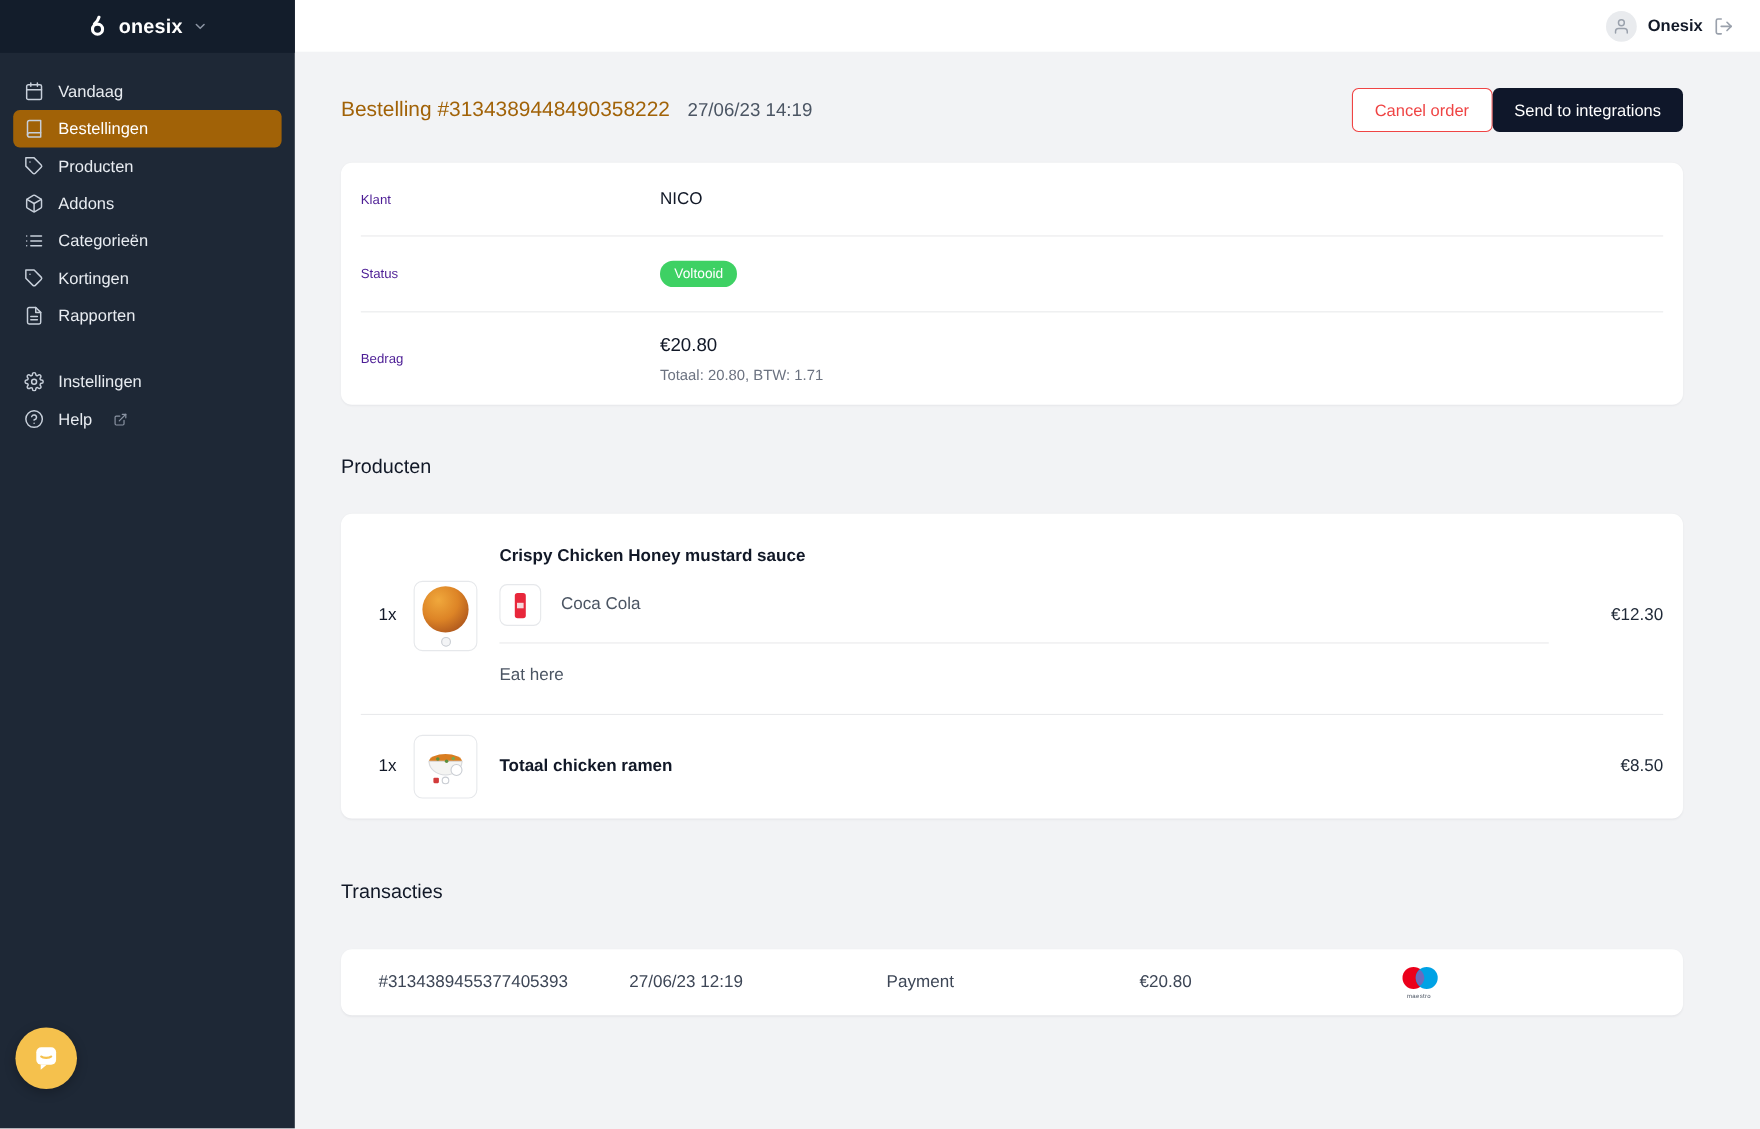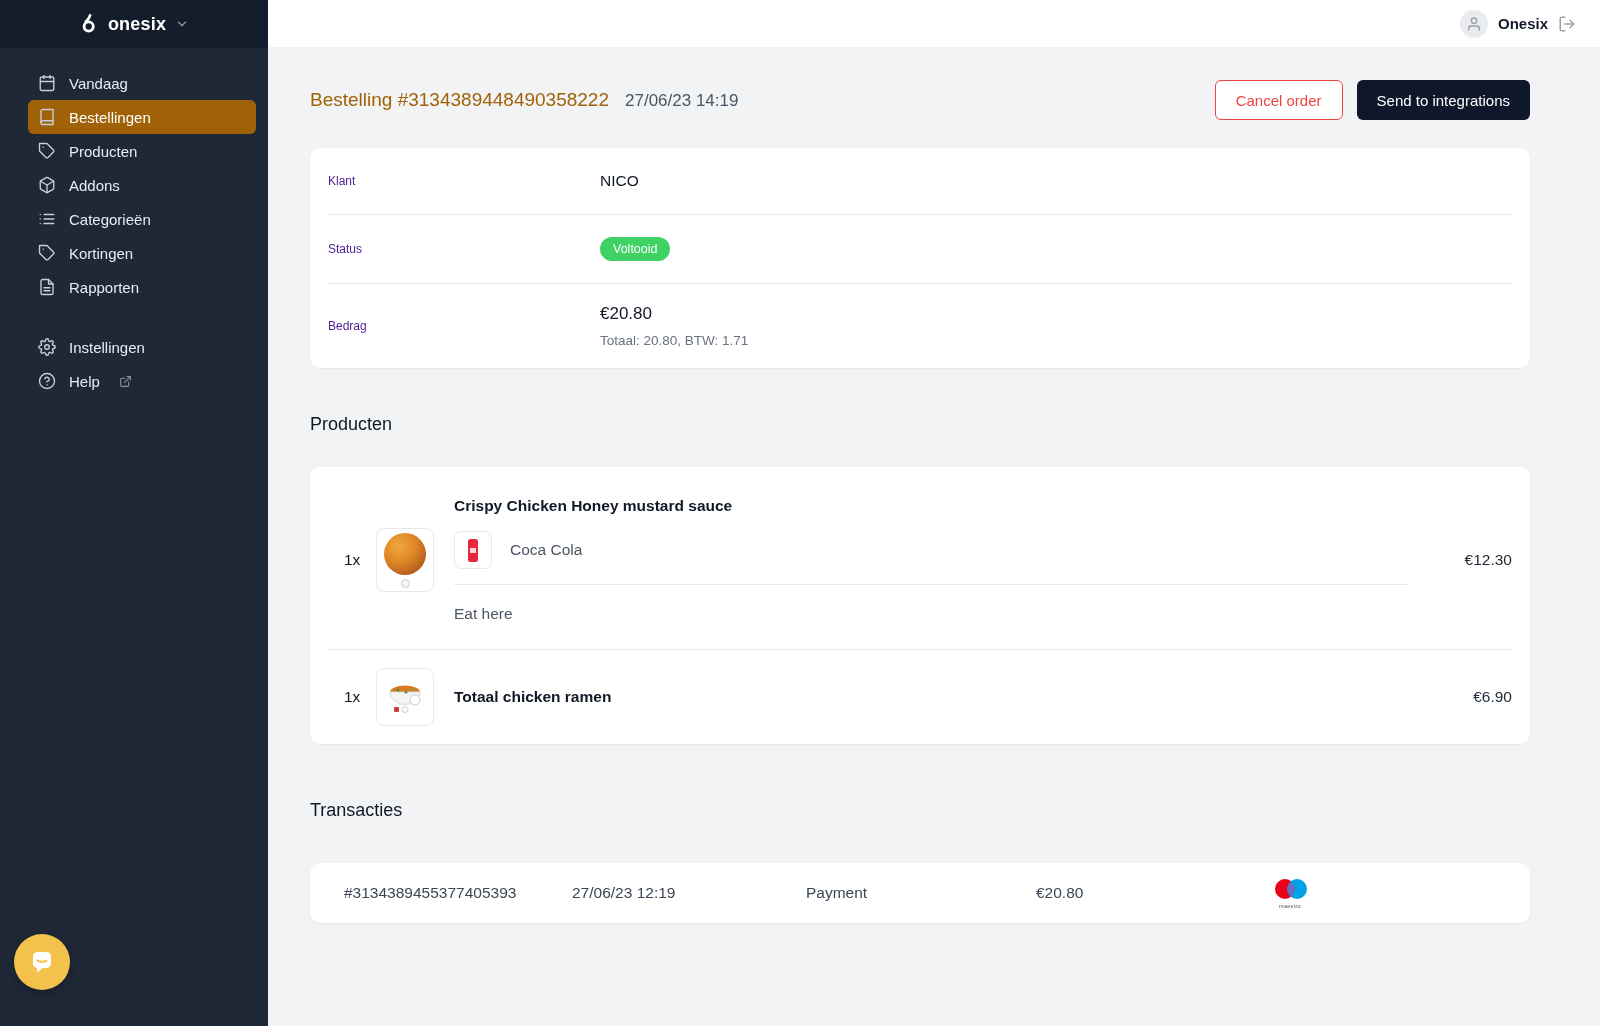--- a/index.html
+++ b/index.html
@@ -17,21 +17,21 @@
     background: #1e2836;
     display: flex; flex-direction: column;
     position: relative;
   }
   .sidebar-header {
     height: 48px; background: #131d2b;
     display: flex; align-items: center; justify-content: center;
     gap: 9px; color: #fff;
   }
   .brand-name { font-size: 18px; font-weight: 700; letter-spacing: .2px; }
-  .side-nav { padding: 18px 12px 0 12px; display: flex; flex-direction: column; margin-left: 16px; }
+  .side-nav { padding: 18px 12px 0 12px; display: flex; flex-direction: column; }
   .nav-item {
     height: 34px; display: flex; align-items: center; gap: 13px;
     padding: 0 10px; border-radius: 6px; cursor: pointer;
     color: #e8ecf1; font-size: 15px;
   }
   .nav-item .nicon { color: #c7cfda; display: flex; align-items: center; }
   .nav-item.active { background: #a16207; color: #ffffff; }
   .nav-gap { height: 26px; }
   .ext-icon { color: #8b94a3; margin-left: 6px; display: flex; }
 
@@ -53,21 +53,21 @@
 
   .content { flex: 1; padding: 0 70px 0 42px; overflow: hidden; }
 
   .page-head {
     margin-top: 33px; display: flex; align-items: center; justify-content: space-between;
     height: 40px;
   }
   .title-wrap { display: flex; align-items: baseline; gap: 16px; }
   .page-title { font-size: 19px; font-weight: 500; color: #a16207; }
   .page-date { font-size: 17px; color: #4b5563; }
-  .actions { display: flex; gap: 14px; }
+  .actions { display: flex; }
   .btn {
     height: 40px; border-radius: 6px; font-size: 15px; font-family: inherit;
     padding: 0 20px; cursor: pointer; border: none;
   }
   .btn-cancel { background: #ffffff; color: #ef4444; border: 1px solid #ef4444; }
   .btn-primary { background: #0f172a; color: #ffffff; }
 
   .card {
     background: #ffffff; border-radius: 10px;
     box-shadow: 0 1px 2px rgba(16,24,40,.05);
@@ -382,21 +382,21 @@
               <circle cx="16" cy="16" r="1.6" fill="#5a8f3c"></circle>
               <circle cx="24" cy="18" r="1.6" fill="#5a8f3c"></circle>
               <circle cx="30" cy="15.5" r="1.6" fill="#7aa84e"></circle>
               <circle cx="33" cy="26" r="5" fill="#ffffff" stroke="#c9cdd3" stroke-width="1"></circle>
               <rect x="12" y="33" width="5" height="5" rx="1" fill="#d23b3b"></rect>
               <circle cx="23" cy="35.5" r="3" fill="none" stroke="#c9cdd3" stroke-width="1"></circle>
             </svg>
           </div>
         </div>
         <div class="p-name">Totaal chicken ramen</div>
-        <div class="price-col">€6.90</div>
+        <div class="price-col">€8.50</div>
       </div>
     </section>
 
     <h2 class="section-heading heading-transactions">Transacties</h2>
 
     <section class="card">
       <div class="t-row">
         <div>#3134389455377405393</div>
         <div>27/06/23 12:19</div>
         <div>Payment</div>

